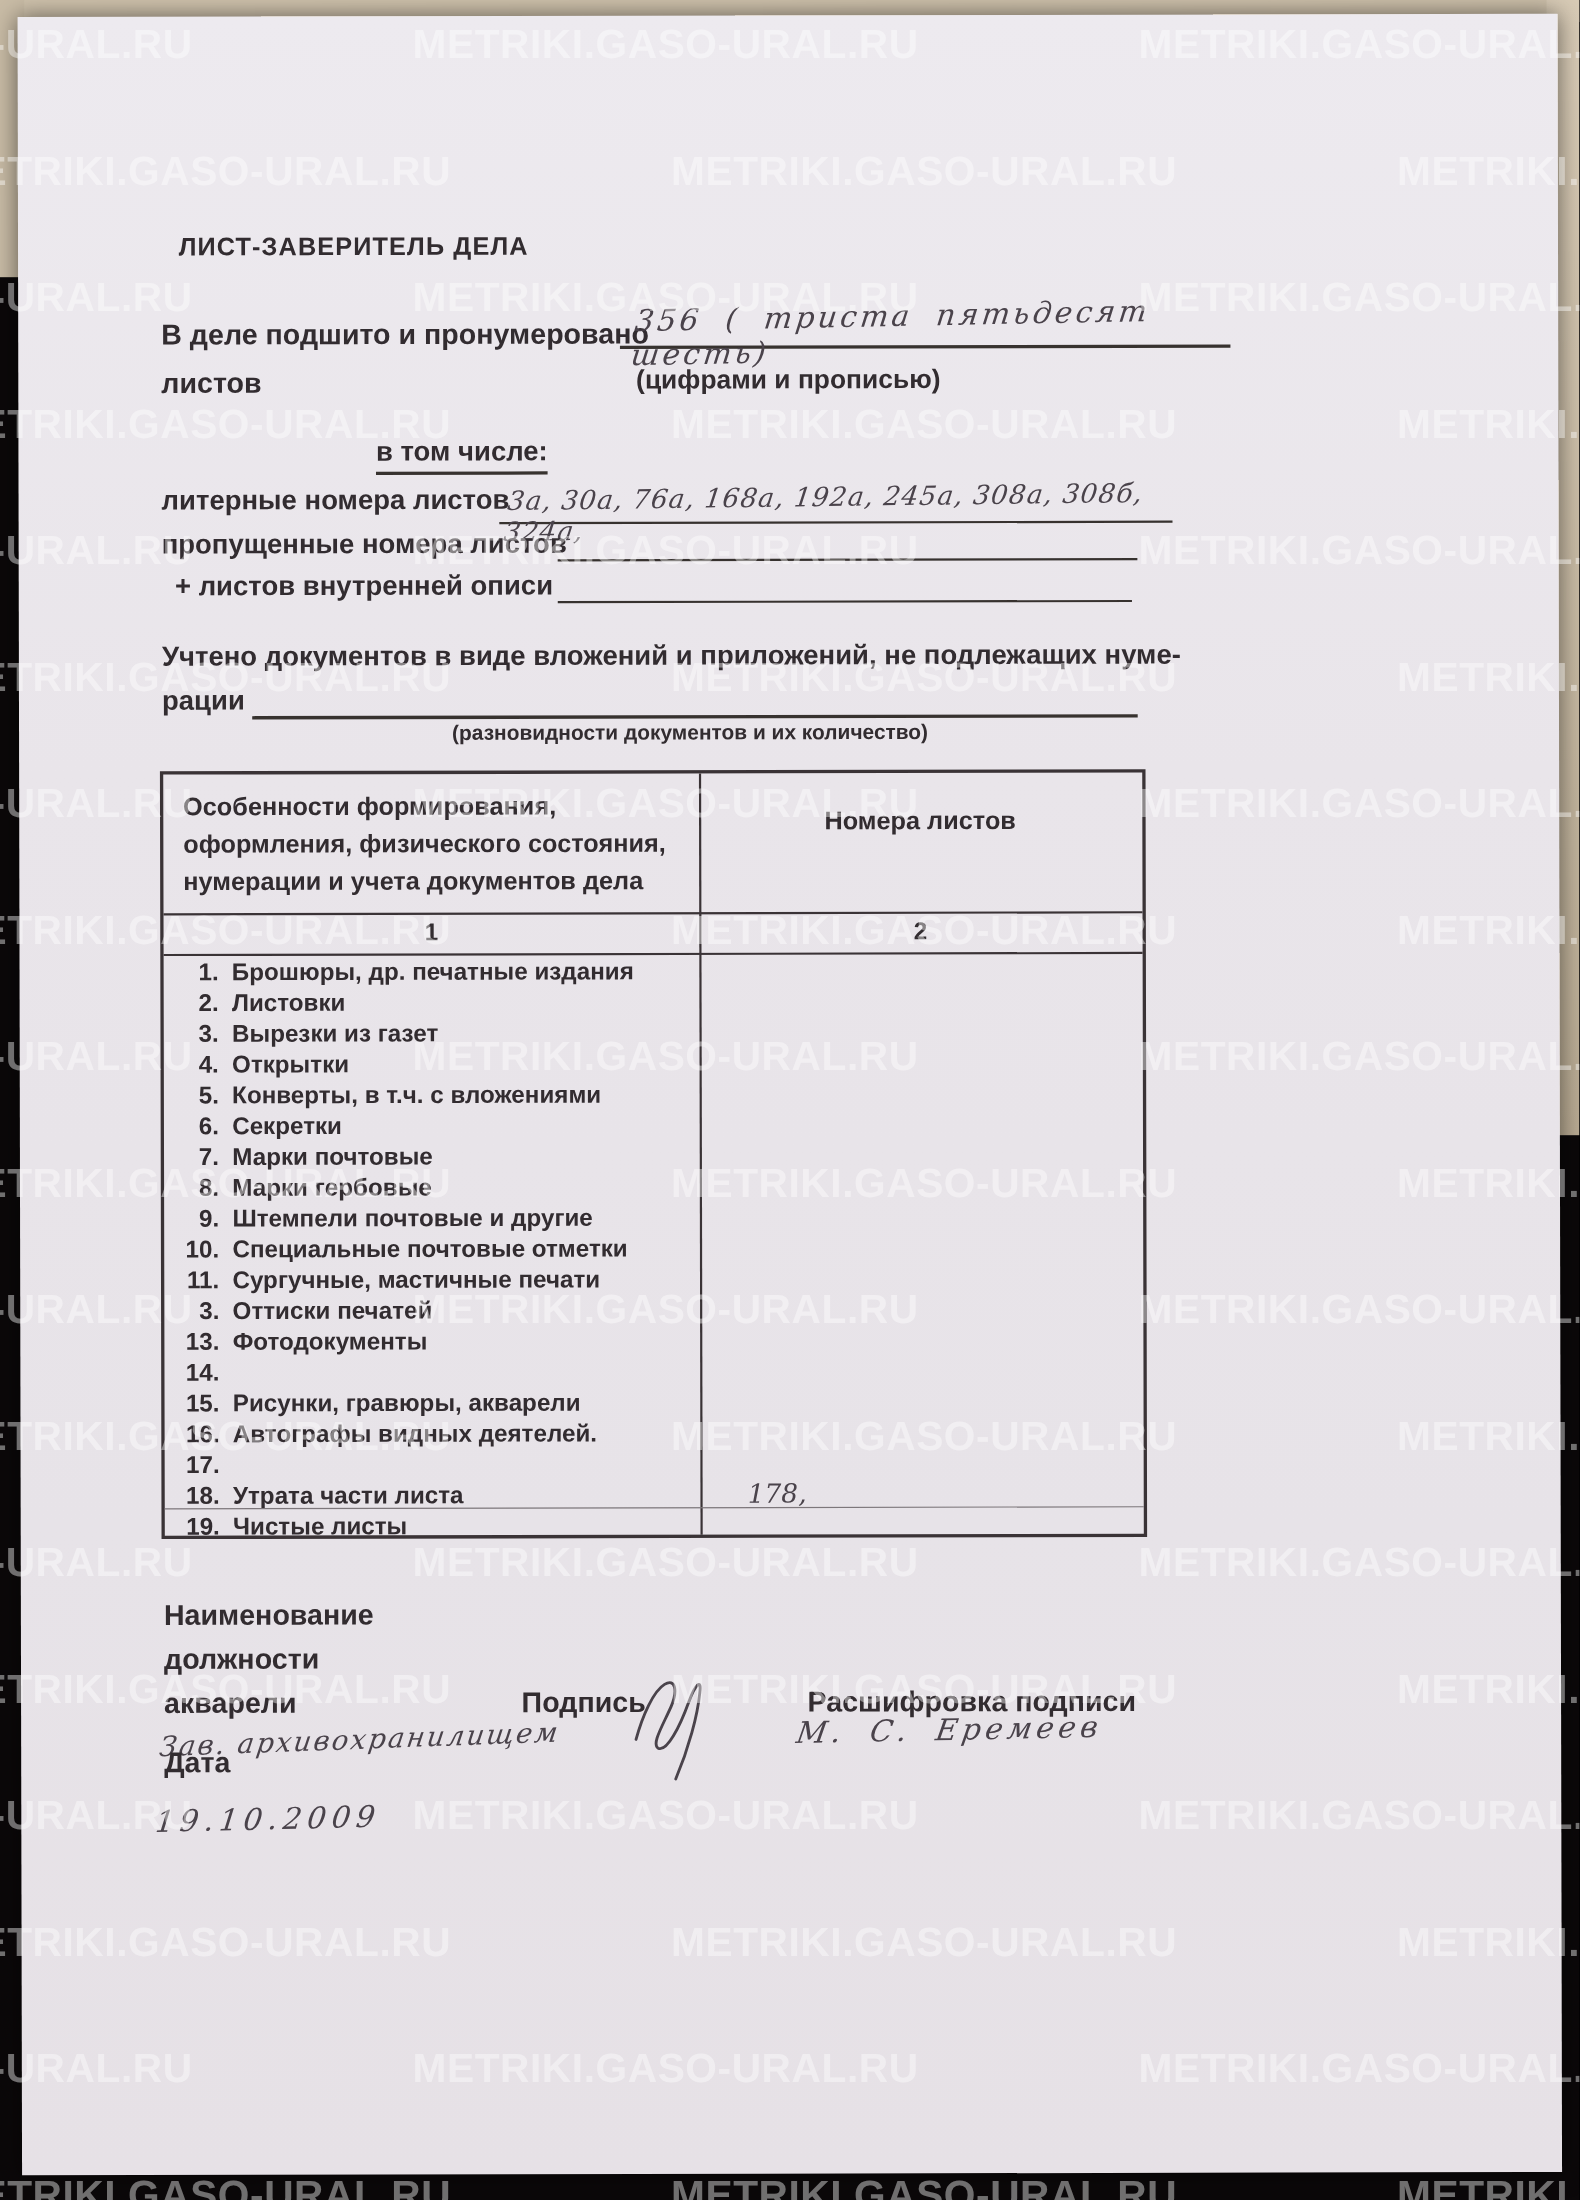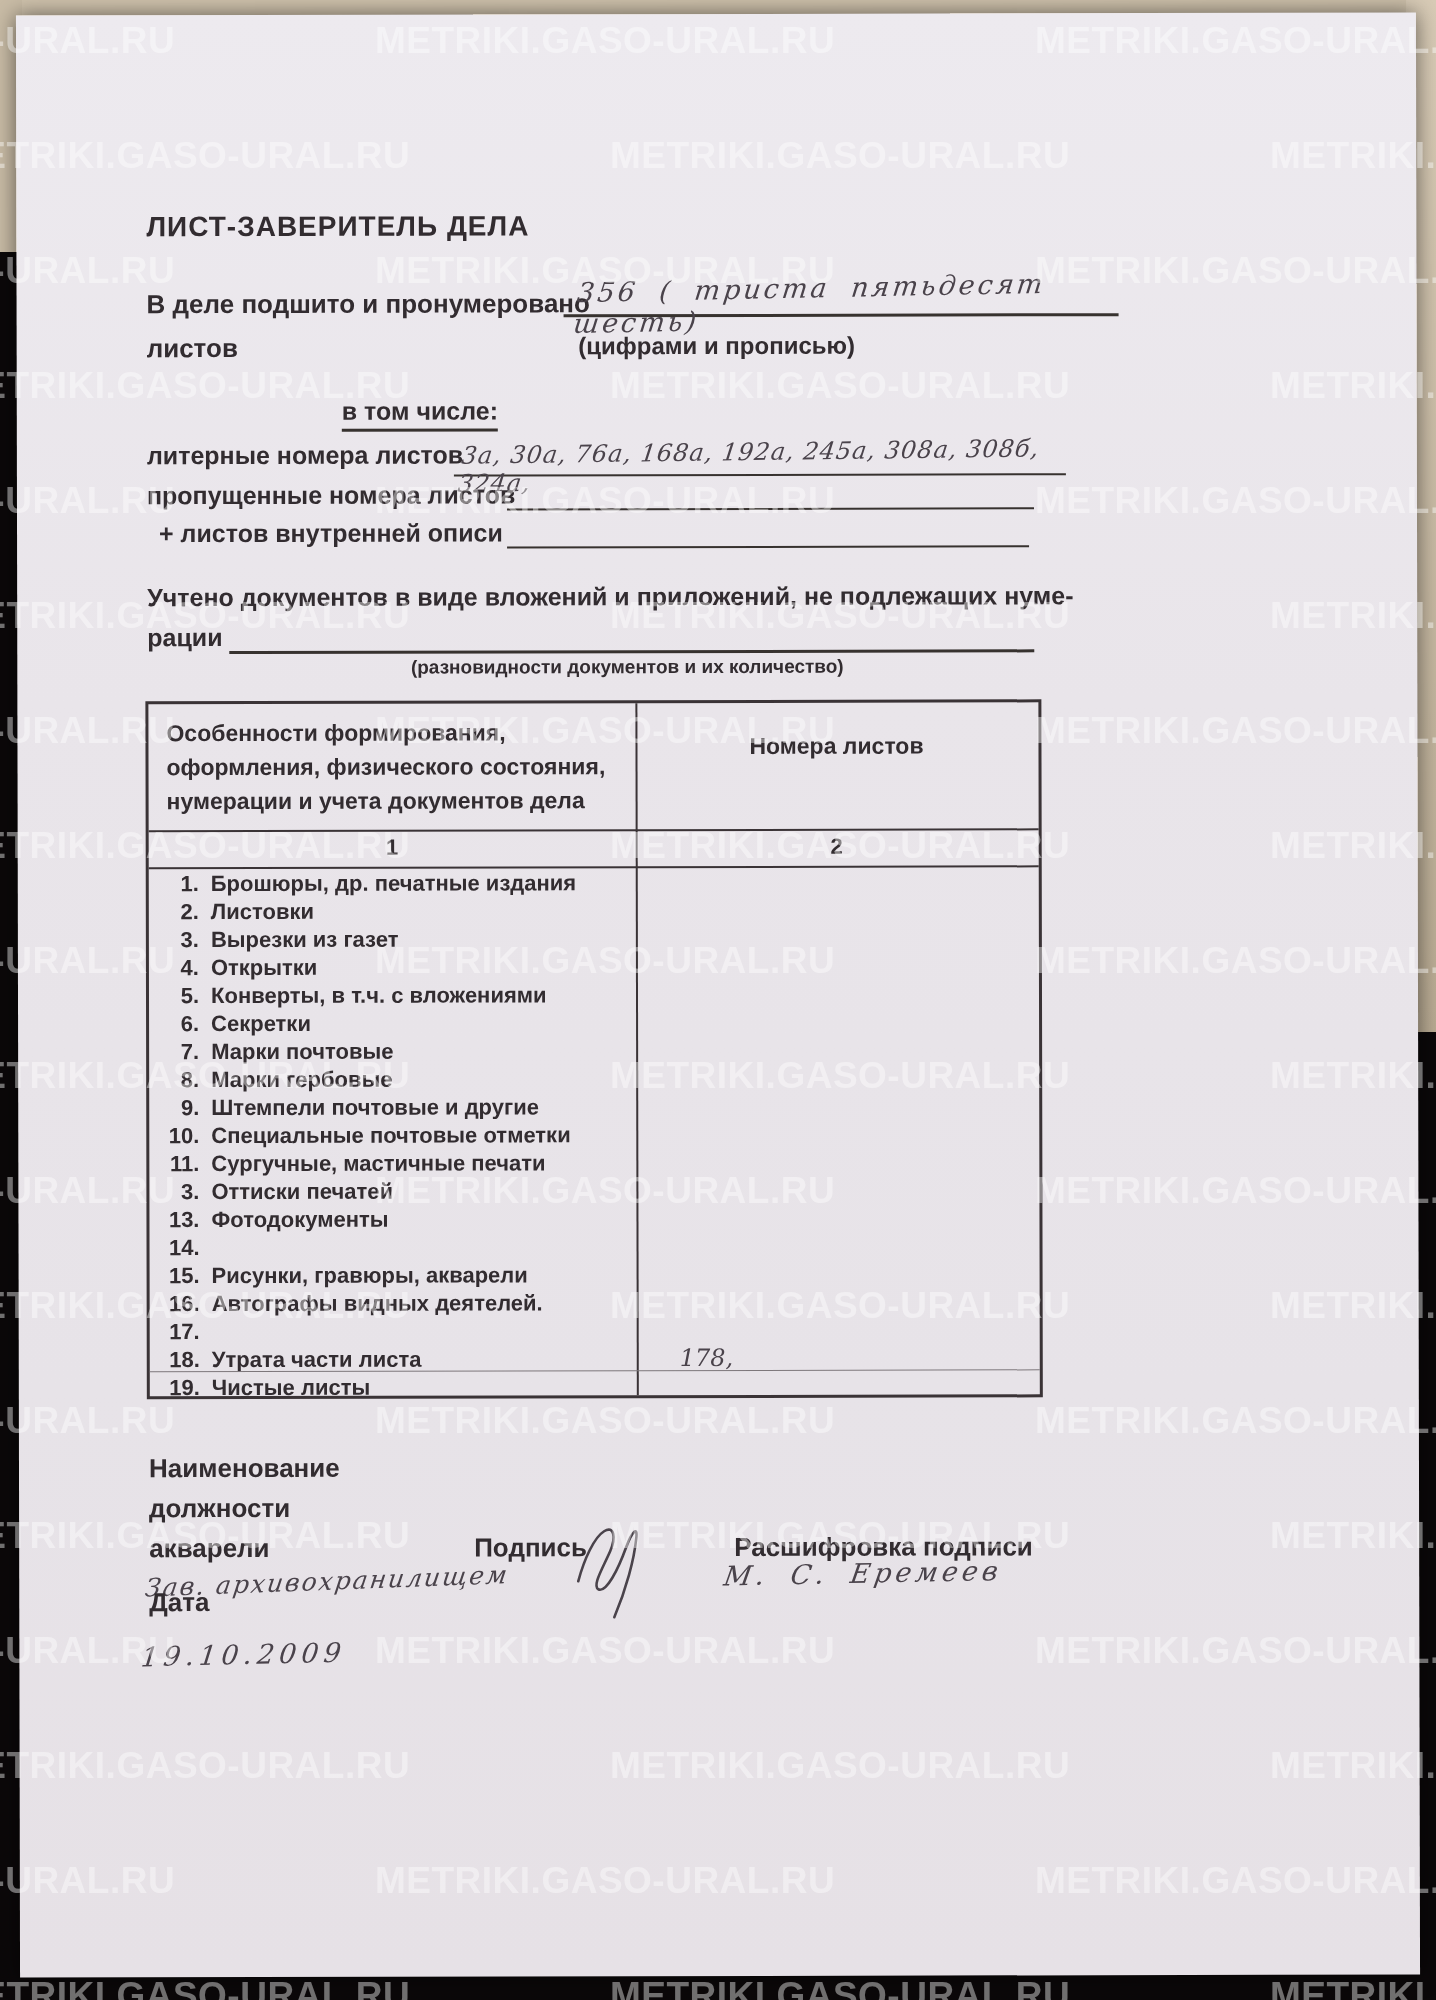--- a/index.html
+++ b/index.html
@@ -4,21 +4,21 @@
 <style>
   html,body{margin:0;padding:0;background:#000;}
   #photo{position:relative;width:1436px;height:2000px;overflow:hidden;background:#0b0809;}
   .abs{position:absolute;}
   .backing{background:#cfc2ac;}
   #paper{position:absolute;left:18px;top:14px;width:1400px;height:1962px;
          background:linear-gradient(180deg,#edeaef 0%,#e9e5ea 35%,#e7e3e8 70%,#e6e1e6 100%);
          box-shadow:0 0 22px rgba(0,0,0,.55);transform:rotate(-0.12deg);}
   .printed{font-family:"Liberation Sans",sans-serif;font-weight:bold;color:#322c30;}
   .hw{font-family:"DejaVu Serif",serif;font-style:italic;color:#4a434b;}
-  .title{font-size:28px;letter-spacing:1px;}
+  .title{font-size:23px;letter-spacing:1px;margin-left:16px;}
   .label{font-size:26px;}
   .label2{font-size:25px;}
   .cap{font-size:24px;}
   .smallcap{font-size:19px;}
   .uline2{border-bottom:2px solid #37322f;}
   .uline3{border-bottom:3px solid #37322f;}
   .hw-big{font-size:27px;letter-spacing:3px;word-spacing:10px;display:inline-block;transform:rotate(-1deg) skewX(-8deg);}
   .hw-mid{font-size:24px;letter-spacing:1px;display:inline-block;transform:rotate(-0.6deg) skewX(-8deg);}
   #tbl{position:absolute;left:128px;top:686px;width:890px;height:692px;border:3px solid #3a3336;}
   #tbl .hline{position:absolute;left:0;right:0;height:2px;background:#3a3336;}

